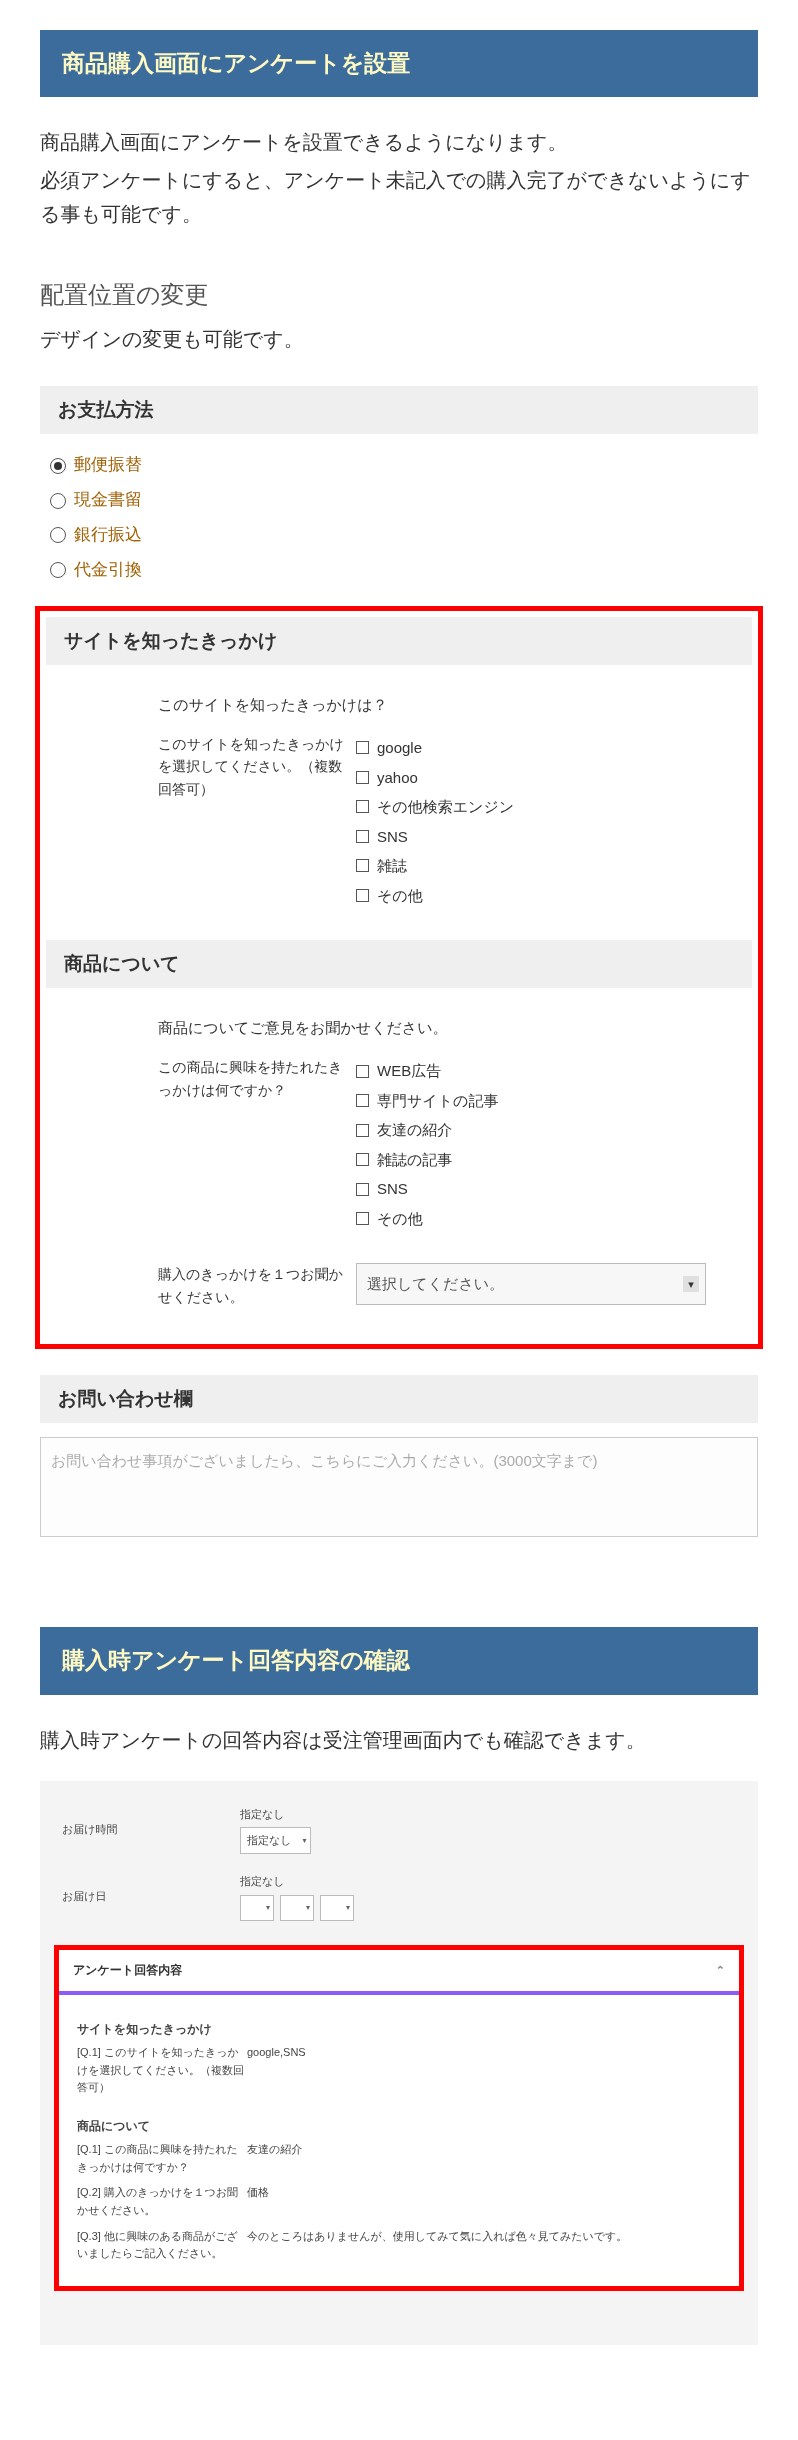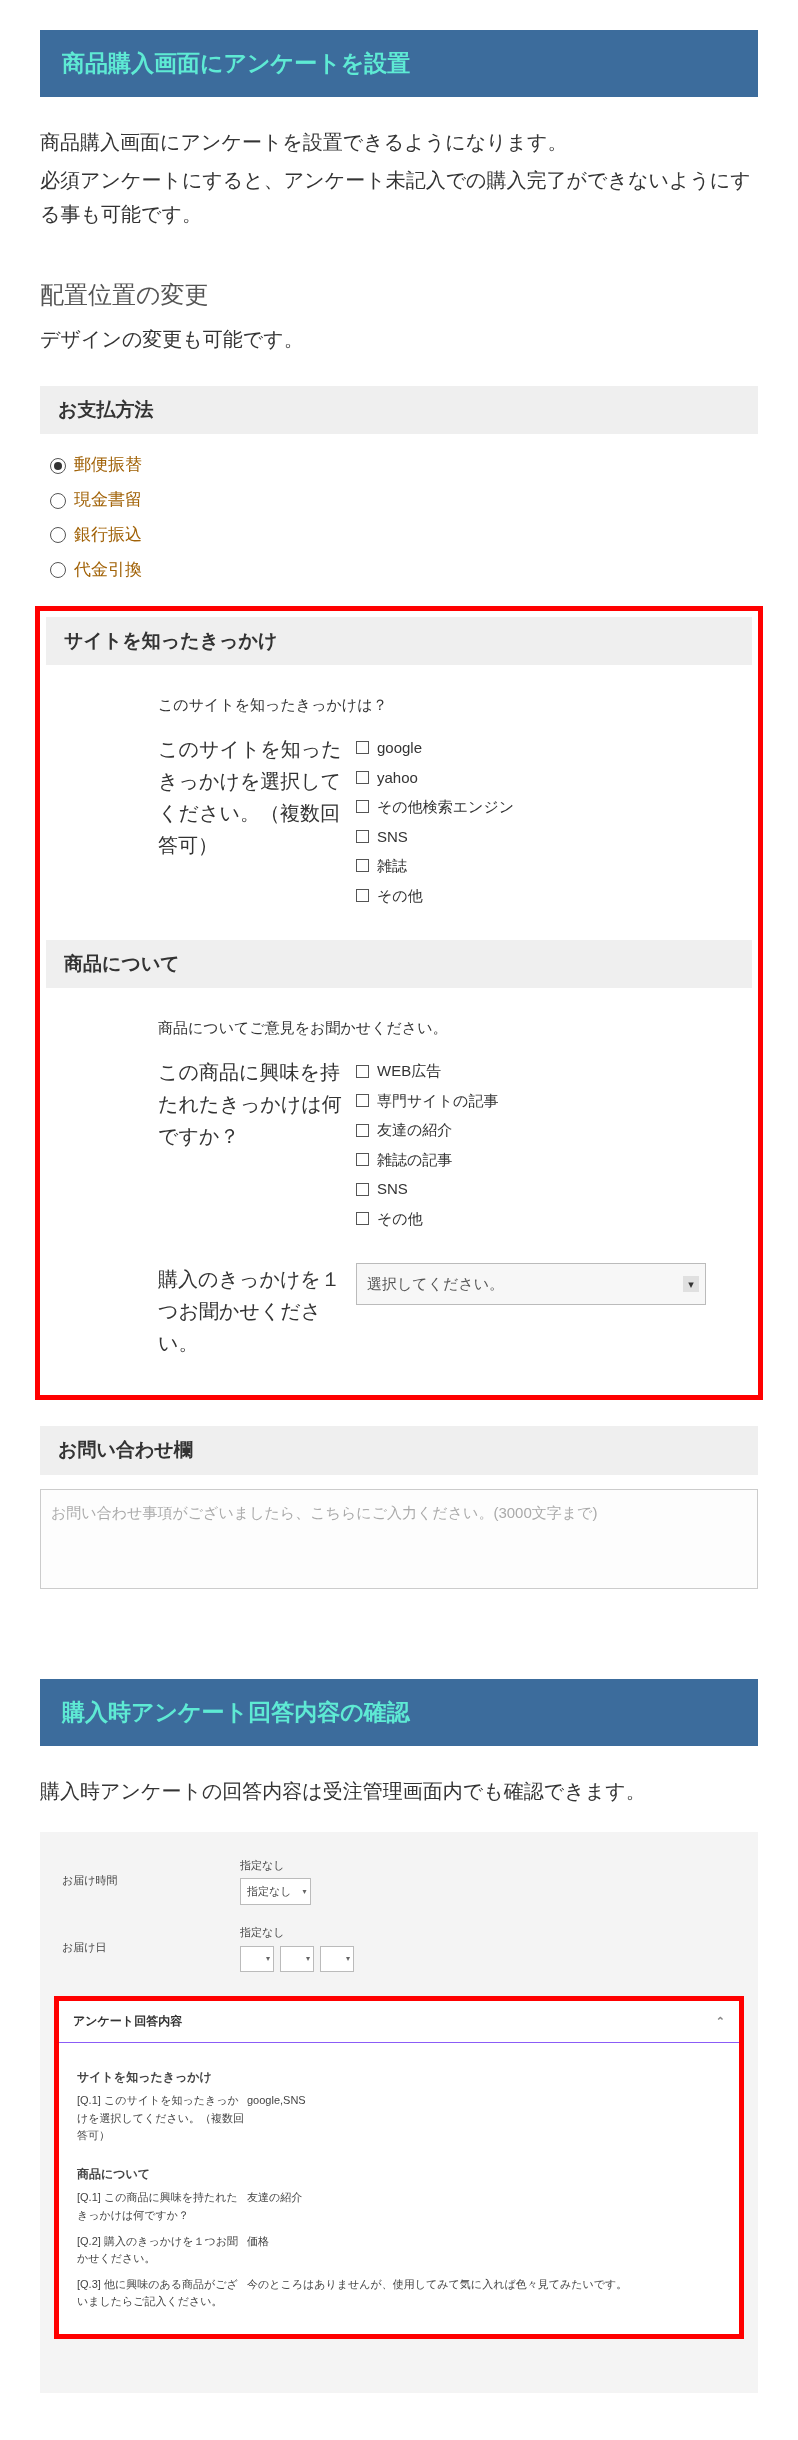--- a/index.html
+++ b/index.html
@@ -8,21 +8,21 @@
     background: #ffffff;
     color: #333;
     font-size: 20px;
     line-height: 1.7;
     width: 798px;
     margin: 0 auto;
     padding: 30px 40px 80px 40px;
   }
   .blue-heading {
     background: #3c6c9c;
-    color: #5eead4;
+    color: #fef9c3;
     font-weight: 700;
     font-size: 23px;
     padding: 14px 22px;
     margin-bottom: 28px;
   }
   .body-text { font-size: 20px; color: #333; margin-bottom: 4px; }
   .body-text + .body-text { margin-top: 0; }
   .sub-head {
     font-size: 24px;
     color: #555;
@@ -67,21 +67,21 @@
   .q-lead {
     width: 200px;
     font-size: 15px;
     color: #333;
     padding: 0 12px 0 112px;
     line-height: 1.6;
   }
   .q-lead.narrow { padding-left: 112px; }
   .q-label-col {
     width: 220px;
-    font-size: 20px;
+    font-size: 14px;
     color: #333;
     padding-left: 24px;
     padding-right: 12px;
     line-height: 1.6;
   }
   .q-answer-col { flex: 1; font-size: 15px; color: #333; }
   .chk-line { display: flex; align-items: center; gap: 8px; padding: 2px 0; }
   .chk-box {
     width: 13px; height: 13px; border: 1.4px solid #555; display: inline-block;
   }
@@ -133,21 +133,21 @@
     font-size: 8px; color: #666;
   }
   .admin-red-box {
     border: 5px solid #ff0000;
     background: #fff;
     margin: 20px 2px 24px 2px;
     padding: 0;
   }
   .admin-panel-head {
     display: flex; align-items: center; justify-content: space-between;
-    border-bottom: 1px solid #8b5cf6;
+    border-bottom: 4px solid #8b5cf6;
     padding: 10px 14px;
     font-size: 12px; font-weight: 700; color: #333;
   }
   .admin-panel-body { padding: 16px 18px 22px 18px; }
   .ans-title { font-weight: 700; font-size: 12px; margin: 8px 0 4px 0; }
   .ans-row { display: flex; font-size: 11px; color: #444; padding: 1px 0; }
   .ans-q { width: 170px; line-height: 1.6; }
   .ans-a { flex: 1; line-height: 1.6; }
   .collapse-caret { font-size: 11px; color: #888; }
 </style>

